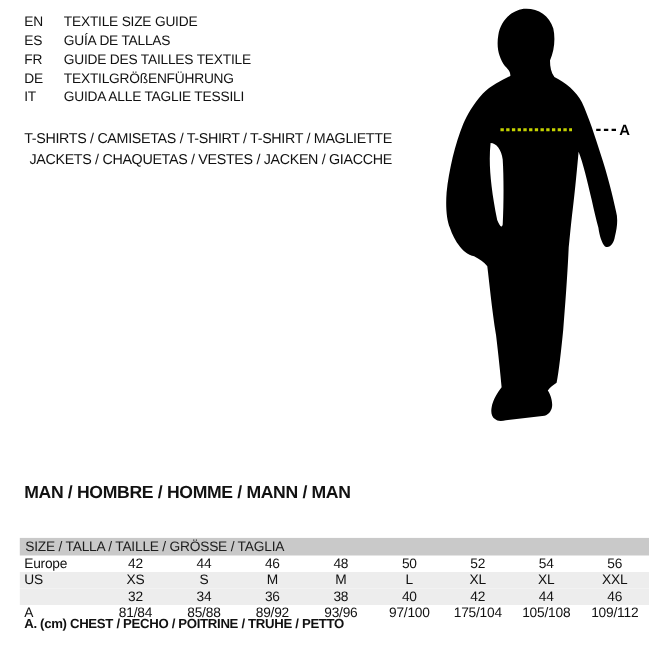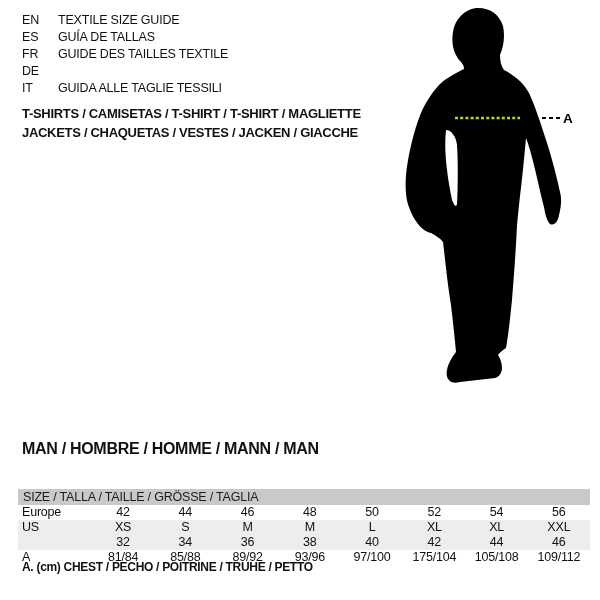--- a/index.html
+++ b/index.html
@@ -6,21 +6,21 @@
   .canvas{
     position:relative;width:600px;height:600px;background:#ffffff;overflow:hidden;
     font-family:"Liberation Sans","DejaVu Sans",sans-serif;color:#111;
     letter-spacing:-0.2px;
   }
   
   .lang-list{position:absolute;left:22px;top:12px;}
   .lang-row{display:flex;height:17px;line-height:17px;font-size:12.5px;font-weight:normal;}
   .lang-code{width:36px;}
   
-  .cats{position:absolute;left:22px;top:104px;font-size:13px;font-weight:bold;line-height:19px;letter-spacing:-0.3px;}
+  .cats{position:absolute;left:22px;top:116px;font-size:13px;font-weight:normal;line-height:19px;letter-spacing:-0.3px;text-align:right;}
   
   .figure{position:absolute;left:400px;top:0;width:200px;height:400px;}
   
   .section-title{position:absolute;left:22px;top:440px;font-size:16px;font-weight:bold;letter-spacing:-0.3px;}
   
   .size-table{position:absolute;left:18px;top:445px;width:572px;font-size:12.5px;}
   .tbl-header{height:16px;line-height:16px;background:#c9c9c9;padding-left:5px;color:#1c1c1c;margin-top:44px;}
   .tbl-row{display:flex;height:15px;line-height:15px;}
   .tbl-row.alt{background:#ededed;}
   .tbl-label{width:70px;padding-left:4px;text-align:left;}
@@ -41,20 +41,21 @@
     <div class="lang-row">
       <span class="lang-code">ES</span>
       <span class="lang-label">GUÍA DE TALLAS</span>
     </div>
     <div class="lang-row">
       <span class="lang-code">FR</span>
       <span class="lang-label">GUIDE DES TAILLES TEXTILE</span>
     </div>
     <div class="lang-row">
       <span class="lang-code">DE</span>
+      <span class="lang-label">TEXTILGRÖßENFÜHRUNG</span>
     </div>
     <div class="lang-row">
       <span class="lang-code">IT</span>
       <span class="lang-label">GUIDA ALLE TAGLIE TESSILI</span>
     </div>
   </div>
 
   <div class="cats">
     <div>T-SHIRTS / CAMISETAS / T-SHIRT / T-SHIRT / MAGLIETTE</div>
     <div>JACKETS / CHAQUETAS / VESTES / JACKEN / GIACCHE</div>

